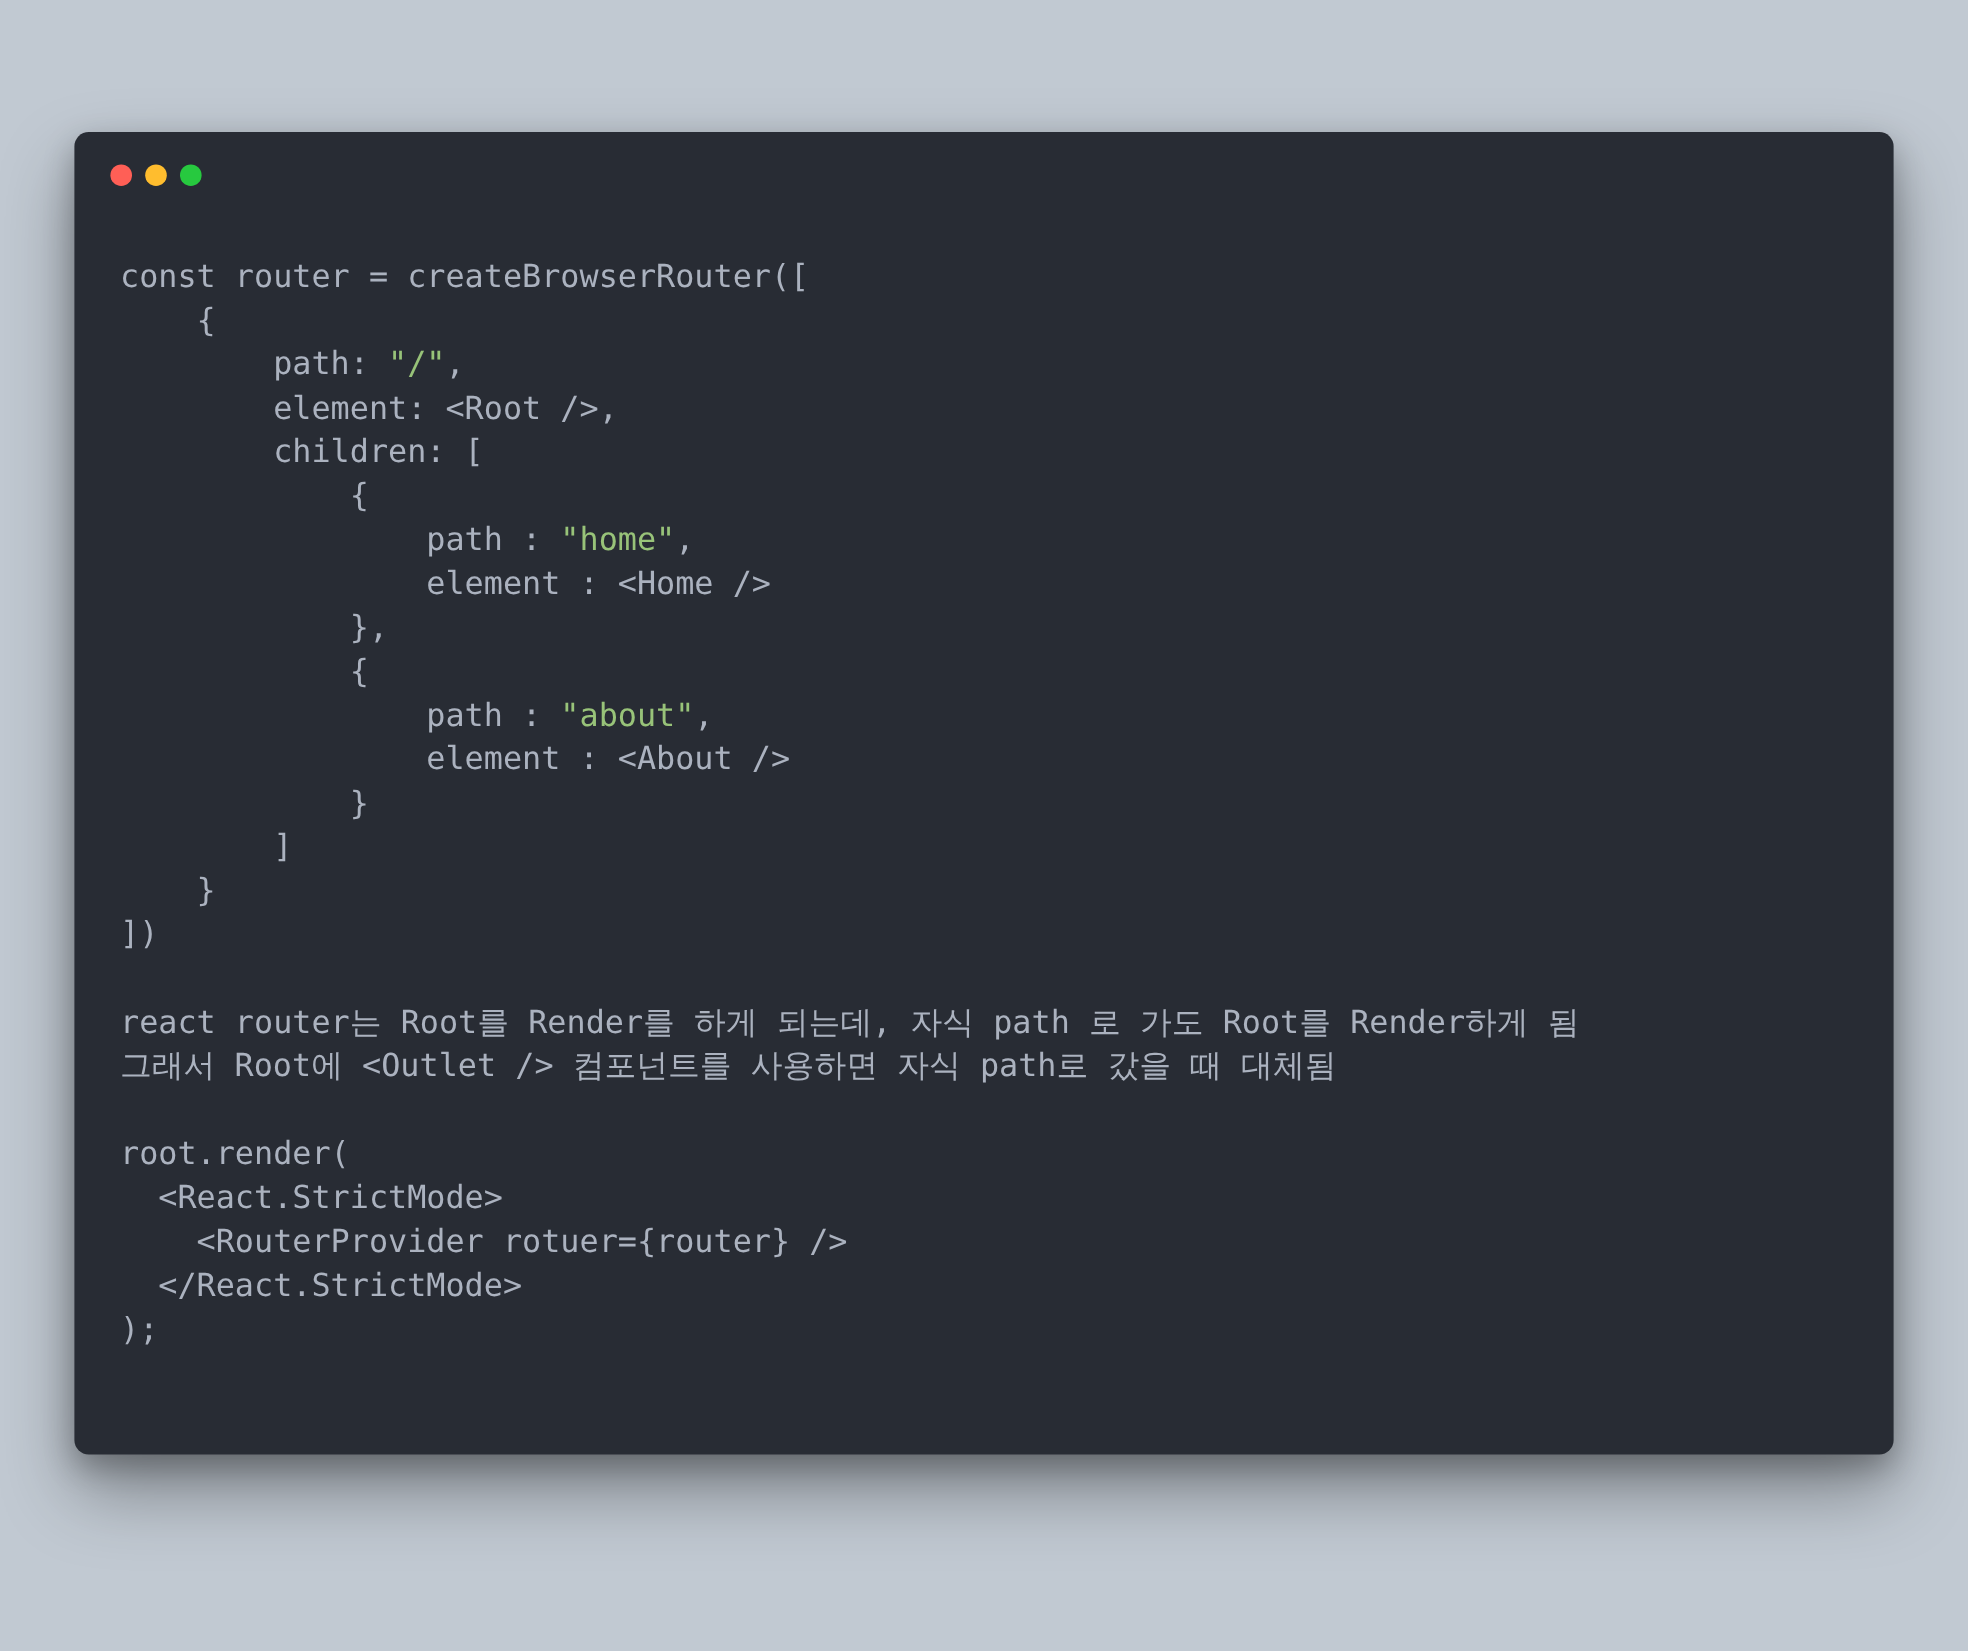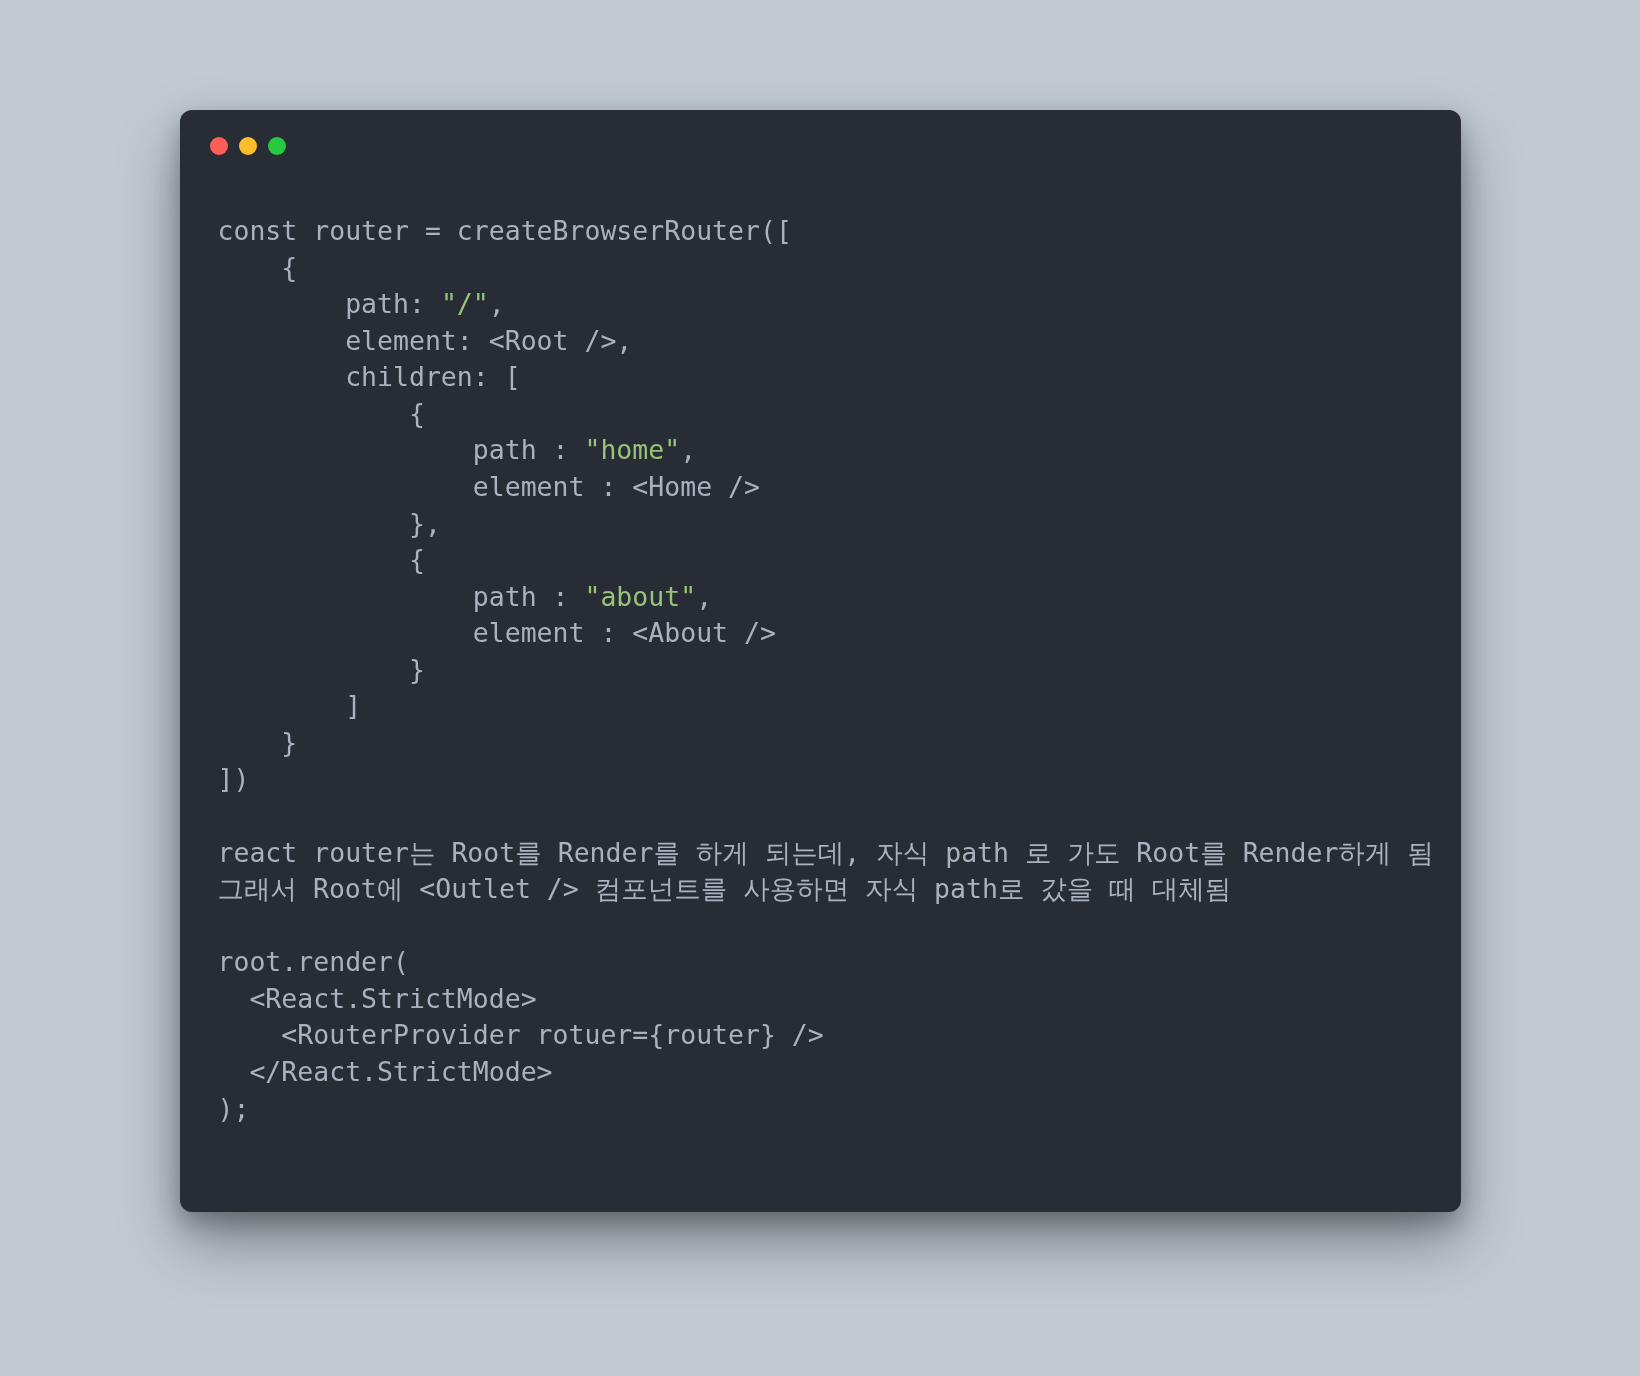--- a/index.html
+++ b/index.html
@@ -12,21 +12,21 @@
       display: flex;
       justify-content: center;
       align-items: flex-start;
       min-height: 1376px;
       width: 1640px;
       padding-top: 110px;
     }
     .window {
       background: #282c34;
       border-radius: 12px;
-      width: 1281px;
+      width: 1516px;
       box-shadow: 0 30px 60px rgba(0,0,0,0.35), 0 10px 25px rgba(0,0,0,0.25);
       padding-bottom: 85px;
     }
     .titlebar {
       display: flex;
       gap: 11px;
       padding: 27px 30px 20px 30px;
     }
     .dot {
       width: 18px;

